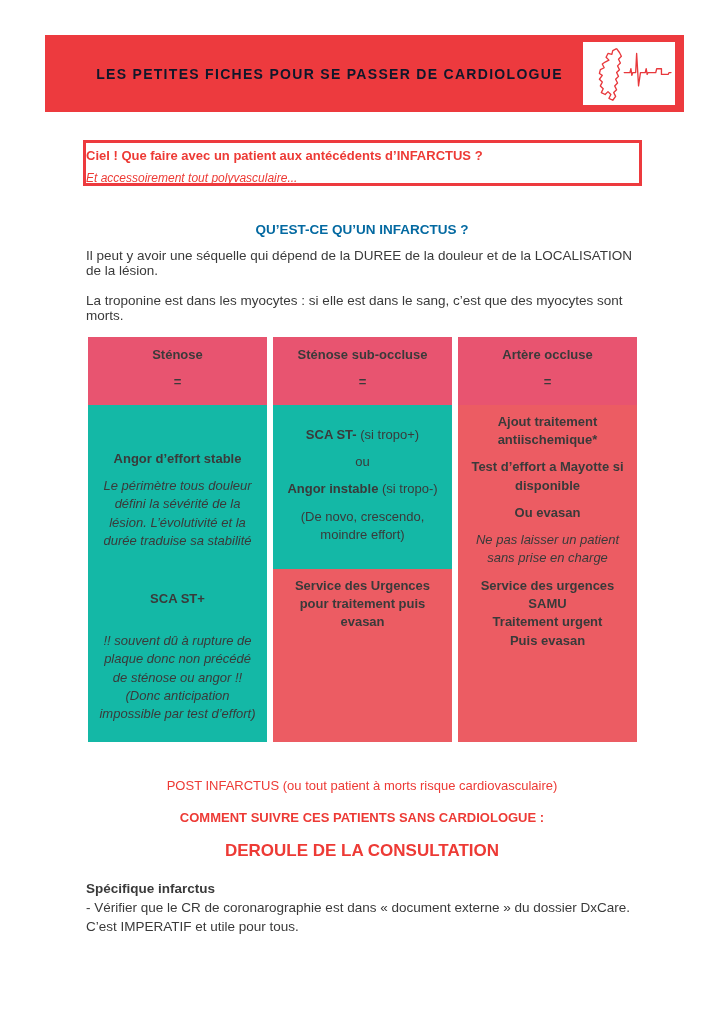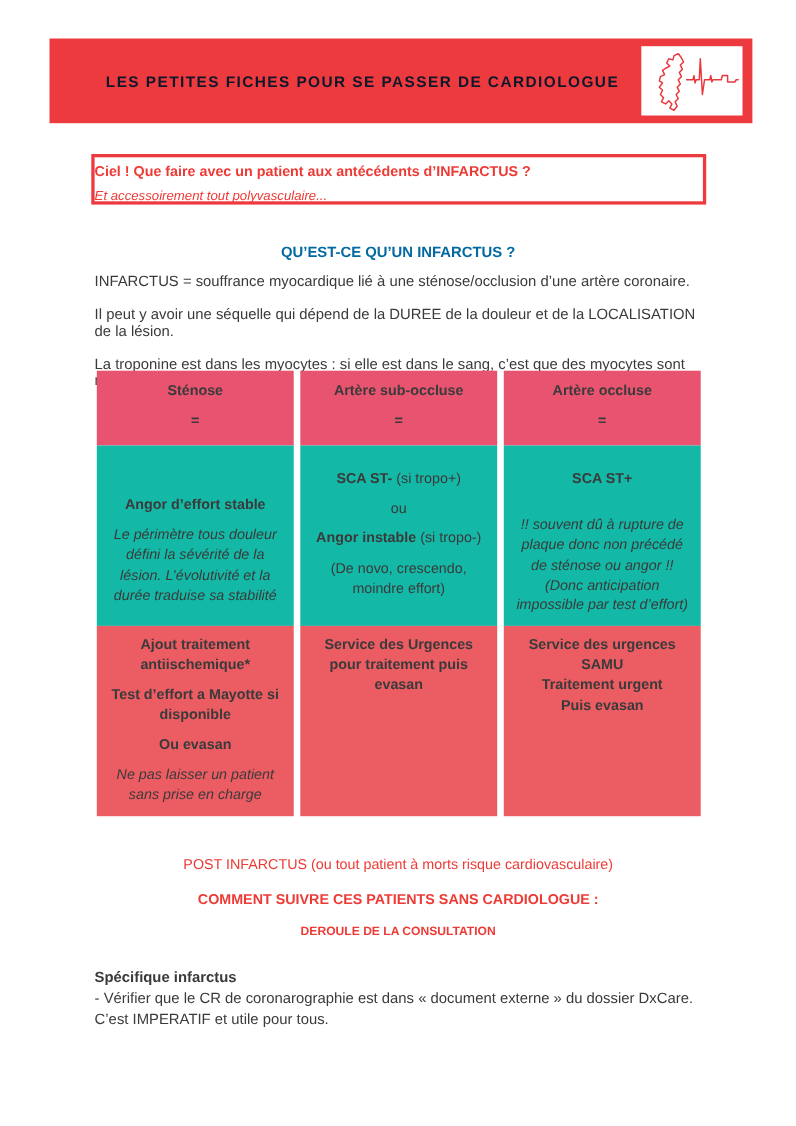--- a/index.html
+++ b/index.html
@@ -108,21 +108,21 @@
   
   .post-block {
     position: absolute;
     left: 0; top: 778px;
     width: 100%;
     text-align: center;
     color: #ed3a35;
   }
   .post-line1 { font-size: 13px; margin-bottom: 17px; }
   .post-line2 { font-size: 13px; font-weight: bold; margin-bottom: 16px; }
-  .post-line3 { font-size: 11px; font-weight: bold; }
+  .post-line3 { font-size: 17px; font-weight: bold; }
 
   
   .footer-block {
     position: absolute;
     left: 86px; top: 879px;
     width: 562px;
     font-size: 13.5px;
     line-height: 19px;
   }
   .footer-heading { font-weight: bold; }
@@ -147,62 +147,61 @@
   </div>
 
   <div class="intro-box">
     <div class="intro-title">Ciel ! Que faire avec un patient aux antécédents d’INFARCTUS ?</div>
     <div class="intro-subtitle">Et accessoirement tout polyvasculaire...</div>
   </div>
 
   <div class="section-heading">QU’EST-CE QU’UN INFARCTUS ?</div>
 
   <div class="intro-paragraphs">
-    <p>INFARCTUS = souffrance myocardique lié à une sténose/occlusion d’une artère coronaire.</p>
     <p>Il peut y avoir une séquelle qui dépend de la DUREE de la douleur et de la LOCALISATION de la lésion.</p>
     <p>La troponine est dans les myocytes : si elle est dans le sang, c’est que des myocytes sont morts.</p>
   </div>
 
   <div class="triage-table">
 
     <div class="cell header">
       <div>Sténose</div>
       <div class="equals">=</div>
     </div>
     <div class="cell header">
-      <div>Artère sub-occluse</div>
+      <div>Sténose sub-occluse</div>
       <div class="equals">=</div>
     </div>
     <div class="cell header">
       <div>Artère occluse</div>
       <div class="equals">=</div>
     </div>
 
     <div class="cell mid">
       <div class="blk b gap-top">Angor d’effort stable</div>
       <div class="i">Le périmètre tous douleur défini la sévérité de la lésion. L’évolutivité et la durée traduise sa stabilité</div>
     </div>
     <div class="cell mid">
       <div class="blk"><span class="b">SCA ST-</span><span> (si tropo+)</span></div>
       <div class="blk">ou</div>
       <div class="blk"><span class="b">Angor instable</span><span> (si tropo-)</span></div>
       <div>(De novo, crescendo, moindre effort)</div>
     </div>
-    <div class="cell mid">
-      <div class="blk b">SCA ST+</div>
-      <div class="i pre gap-top">!! souvent dû à rupture de plaque donc non précédé de sténose ou angor !!
-(Donc anticipation impossible par test d’effort)</div>
-    </div>
-
     <div class="cell bottom">
       <div class="blk b">Ajout traitement antiischemique*</div>
       <div class="blk b">Test d’effort a Mayotte si disponible</div>
       <div class="blk b">Ou evasan</div>
       <div class="i">Ne pas laisser un patient sans prise en charge</div>
     </div>
+
+    <div class="cell mid">
+      <div class="blk b">SCA ST+</div>
+      <div class="i pre gap-top">!! souvent dû à rupture de plaque donc non précédé de sténose ou angor !!
+(Donc anticipation impossible par test d’effort)</div>
+    </div>
     <div class="cell bottom">
       <div class="b pre">Service des Urgences
 pour traitement puis evasan</div>
     </div>
     <div class="cell bottom">
       <div class="b pre">Service des urgences
 SAMU
 Traitement urgent
 Puis evasan</div>
     </div>

